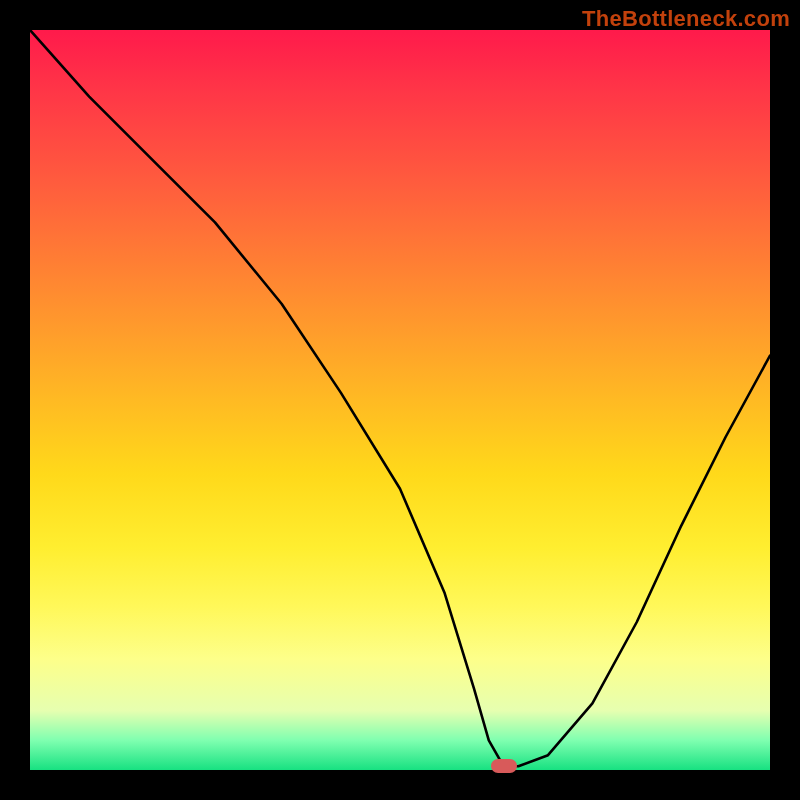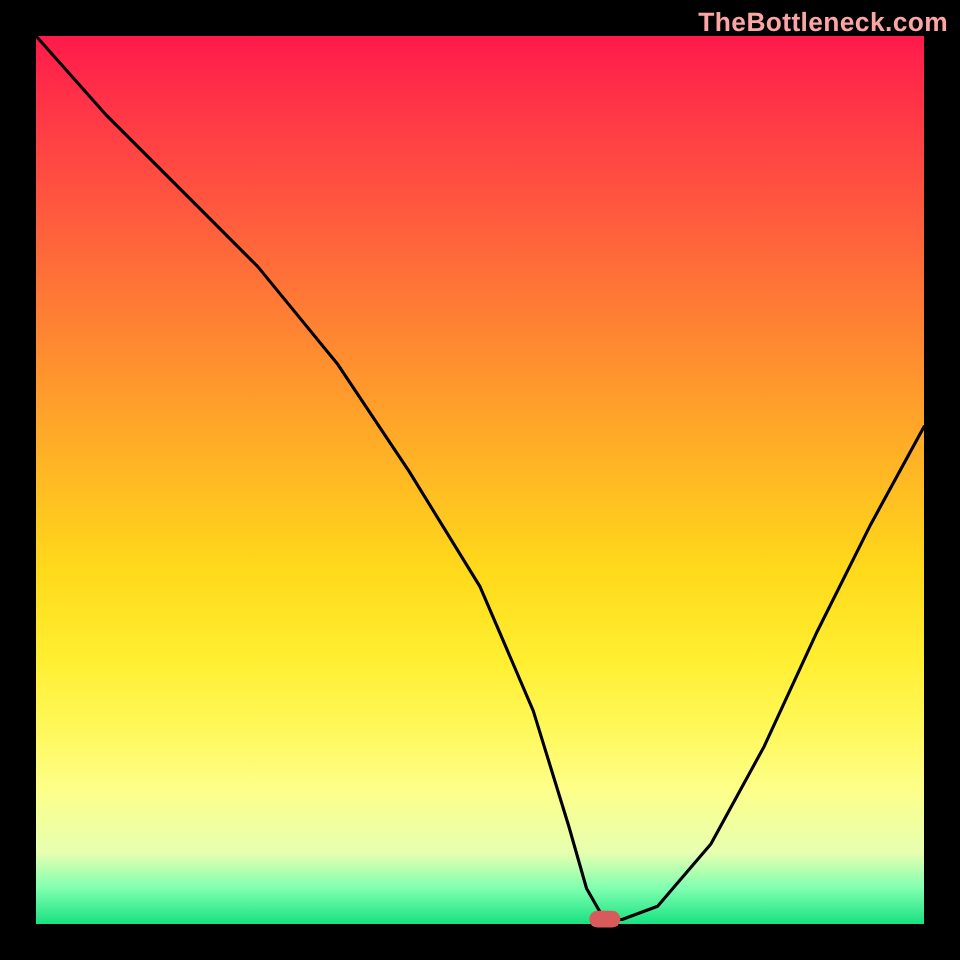--- a/index.html
+++ b/index.html
@@ -35,21 +35,21 @@
       #fdff8a 85%,
       #e6ffb0 92%,
       #7fffb0 96%,
       #17e181 100%
     );
   }
   .attrib {
     position: absolute;
     top: 6px;
     right: 10px;
-    color: #fca5a5;
+    color: #c2410c;
     font-size: 22px;
     font-weight: 600;
     letter-spacing: 0.3px;
   }
   svg.curve {
     position: absolute;
     left: 0;
     top: 0;
     width: 740px;
     height: 740px;

